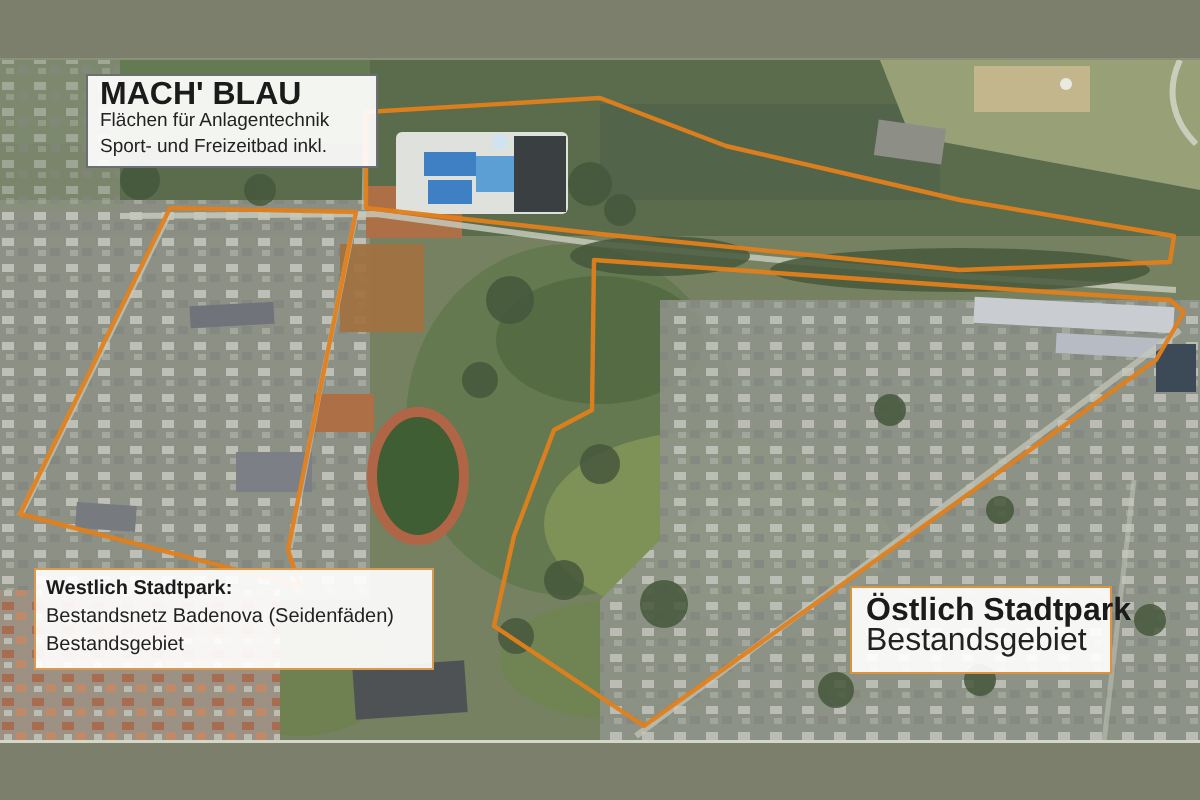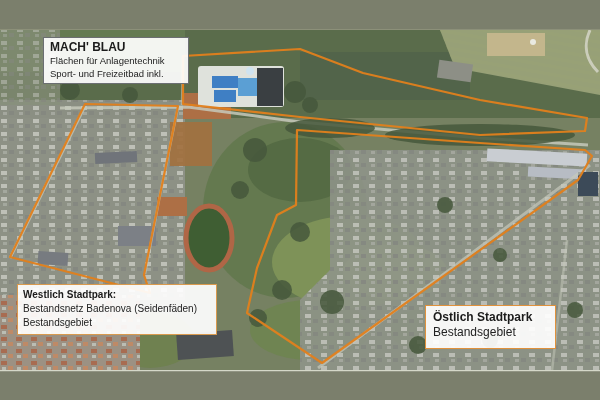--- a/index.html
+++ b/index.html
@@ -16,33 +16,33 @@
     color:#222;
     box-sizing:border-box;
   }
   .label-box .title{font-weight:bold;color:#1b1b1b;}
   .box-machblau{
     left:43px;top:37px;width:146px;height:47px;
     border:1px solid #6b6e72;
     padding:3px 6px;
     font-size:9.5px;line-height:13px;
   }
-  .box-machblau .title{font-size:12px;}
+  .box-machblau .title{font-size:16px;}
   .box-westlich{
     left:17px;top:284px;width:200px;height:51px;
     border:1.5px solid #d99a4e;
     padding:3px 5px;
     font-size:10px;line-height:14px;
     white-space:nowrap;
   }
   .box-oestlich{
-    left:425px;top:305px;width:131px;height:44px;
+    left:425px;top:293px;width:131px;height:44px;
     border:1.5px solid #e0913c;
     padding:4px 7px;
-    font-size:12px;line-height:15px;
+    font-size:16px;line-height:15px;
     white-space:nowrap;
   }
   .lbl-line{display:block;}
 </style>
 </head>
 <body>
 
 <div class="stage">
   <div class="map-wrap">
     <svg width="600" height="400" viewBox="0 0 600 400">

